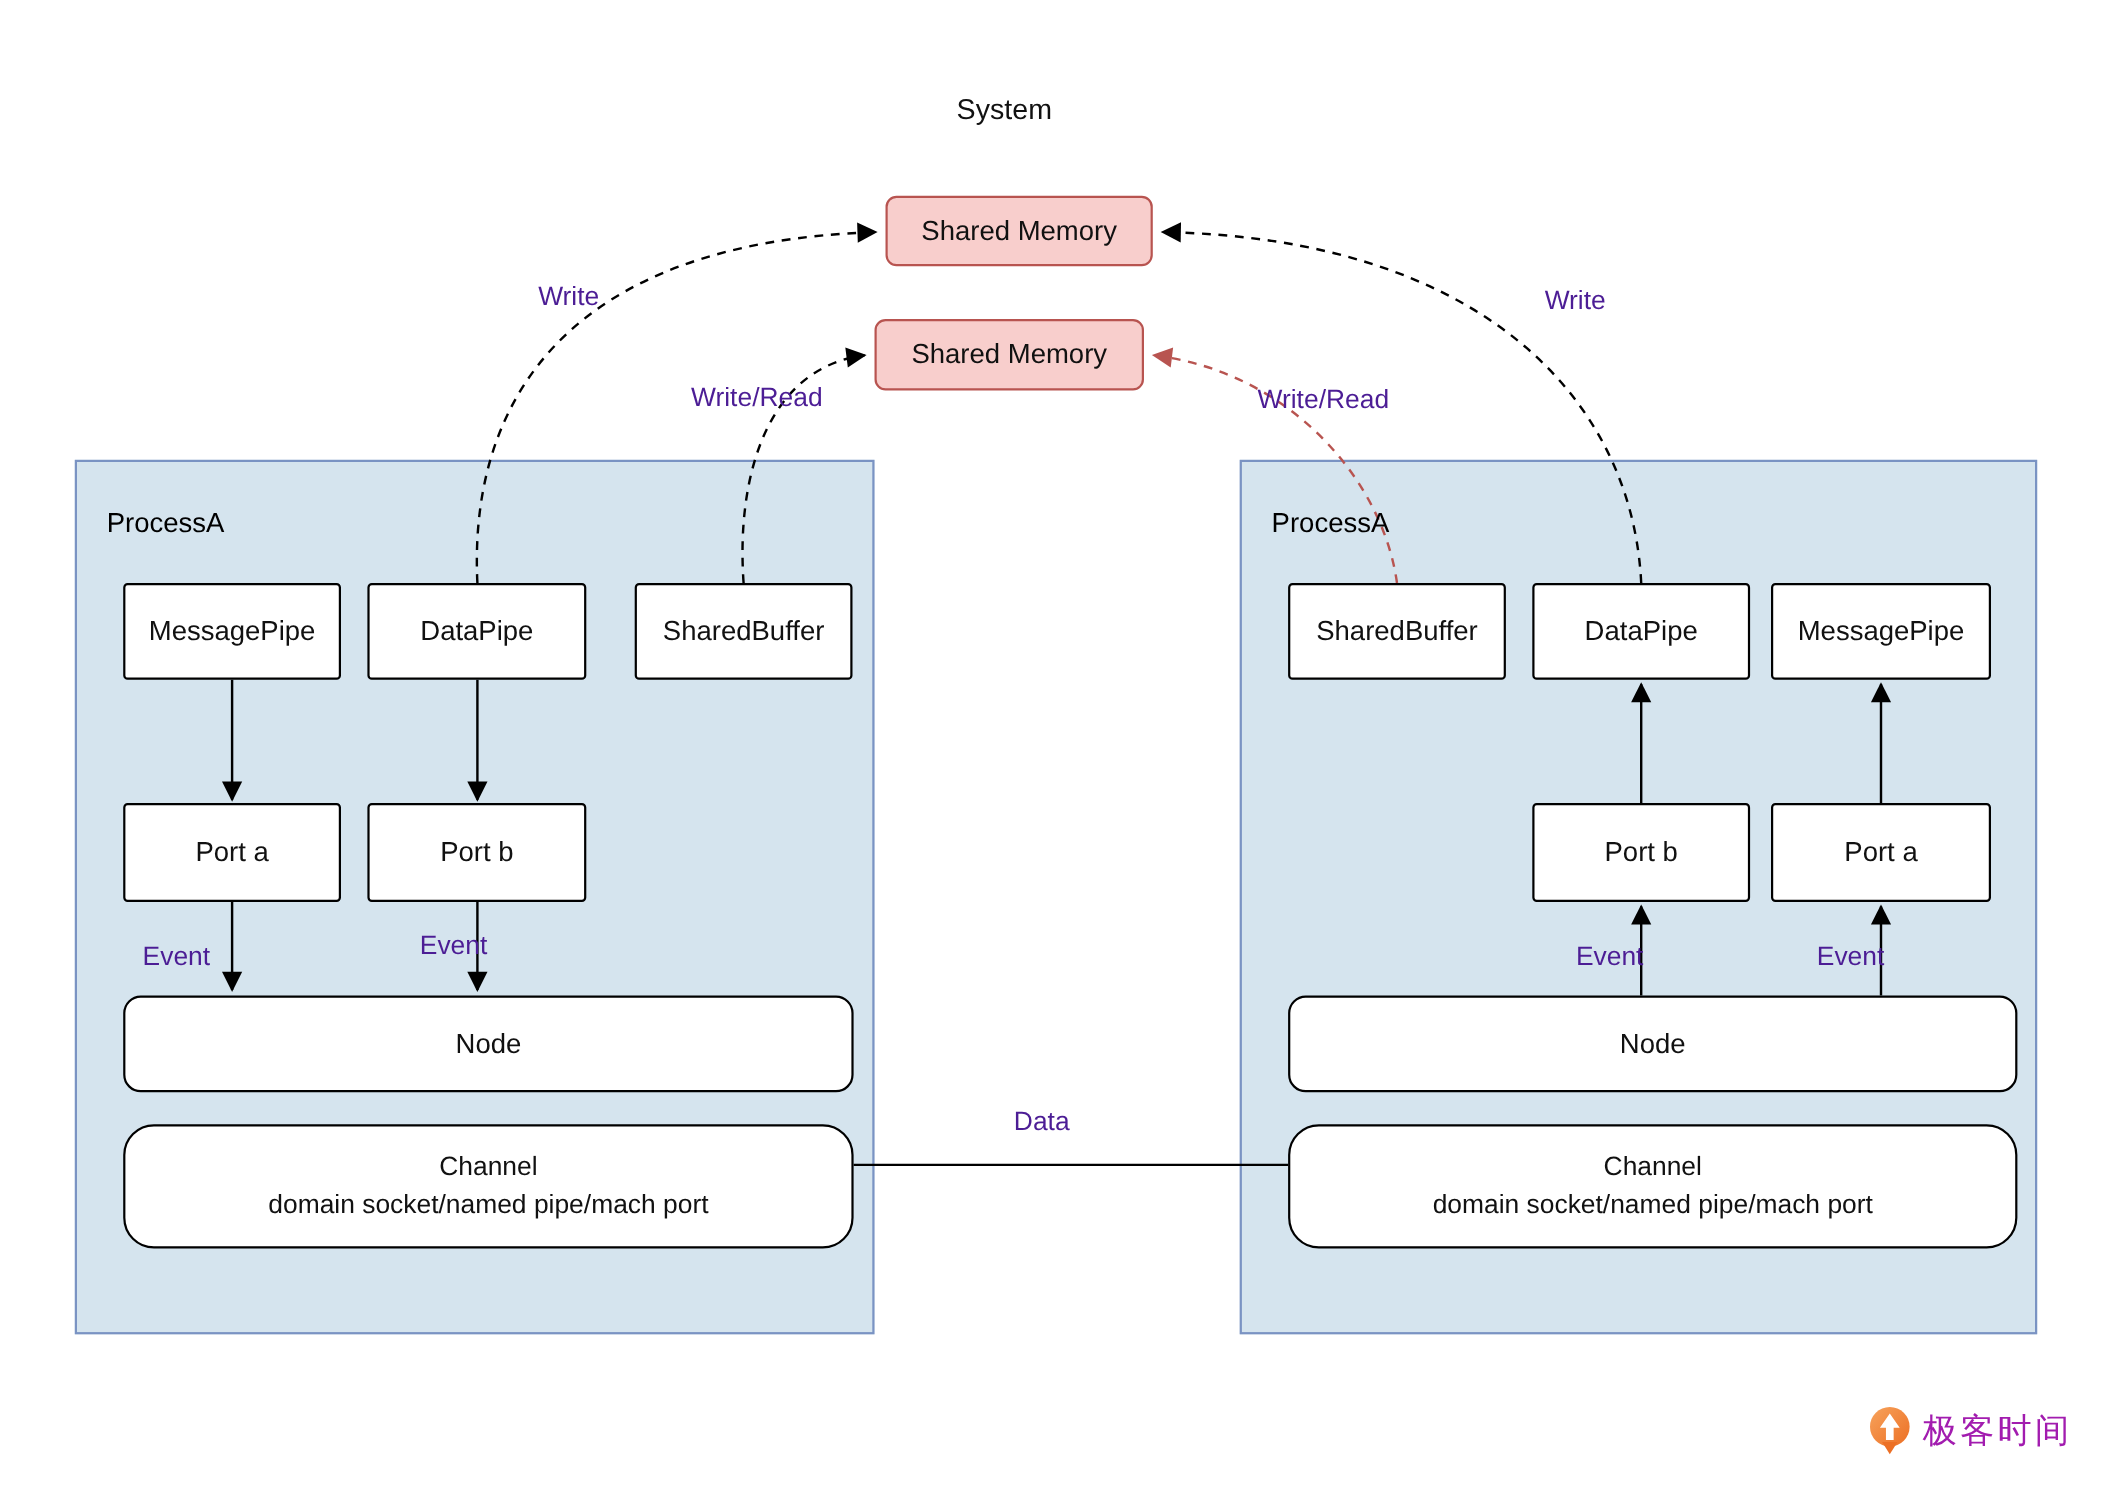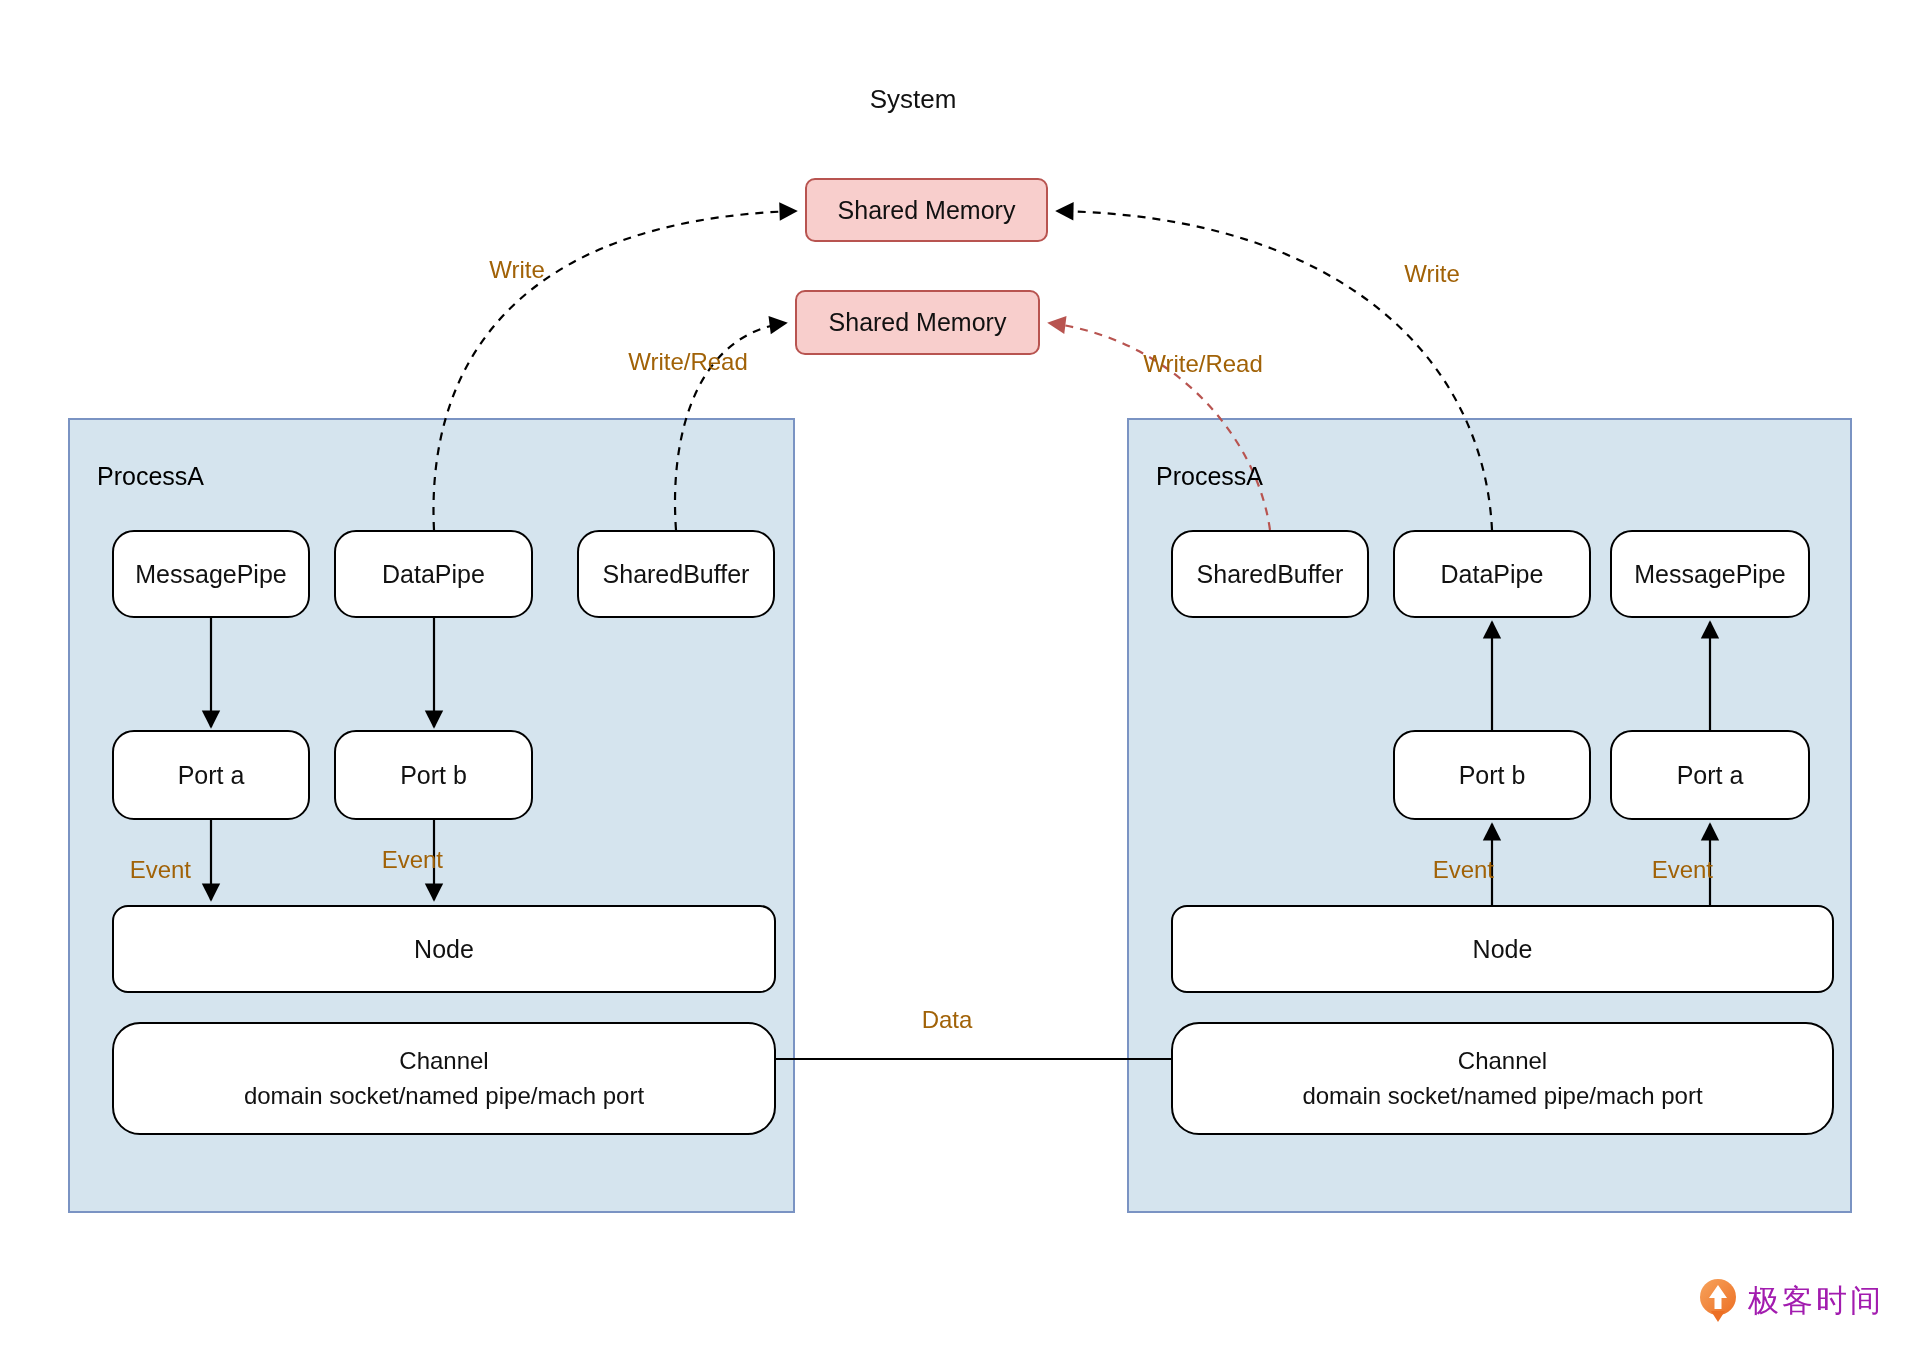--- a/index.html
+++ b/index.html
@@ -4,31 +4,31 @@
 <style>
   html,body{margin:0;padding:0;background:#ffffff;}
   .canvas{
     position:relative;width:1912px;height:1360px;background:#ffffff;overflow:hidden;
     font-family:"Liberation Sans","DejaVu Sans",sans-serif;color:#111111;
   }
   .layer{position:absolute;left:0;top:0;width:1920px;height:1360px;pointer-events:none;}
   .process{position:absolute;background:#d5e4ee;border:2px solid #7a93c3;box-sizing:border-box;}
   .process-label{position:absolute;font-size:25px;color:#000000;white-space:nowrap;}
   .box{
-    position:absolute;background:#ffffff;border:2.5px solid #000000;border-radius:22px;
+    position:absolute;background:#ffffff;border:2.5px solid #000000;border-radius:4px;
     display:flex;align-items:center;justify-content:center;font-size:25px;color:#111111;
     box-sizing:border-box;white-space:nowrap;
   }
   .channel-box{flex-direction:column;line-height:1.45;font-size:24px;border-radius:28px;}
   .memory{
     position:absolute;background:#f8cecc;border:2.5px solid #b85450;border-radius:10px;
     display:flex;align-items:center;justify-content:center;font-size:25px;color:#111111;
     box-sizing:border-box;white-space:nowrap;
   }
-  .lbl{position:absolute;font-size:24px;color:#a16207;white-space:nowrap;}
+  .lbl{position:absolute;font-size:24px;color:#4c1d95;white-space:nowrap;}
   .lbl.center{transform:translateX(-50%);}
   .lbl.rightal{transform:translateX(-100%);margin-left:16px;}
   .title-lbl{position:absolute;font-size:26px;color:#111111;transform:translateX(-50%);white-space:nowrap;}
   .logo{position:absolute;display:flex;align-items:center;}
   .logo-text{font-size:31px;color:#a21caf;letter-spacing:3px;margin-left:10px;white-space:nowrap;}
 </style>
 </head>
 <body>
 
 <div class="canvas">

